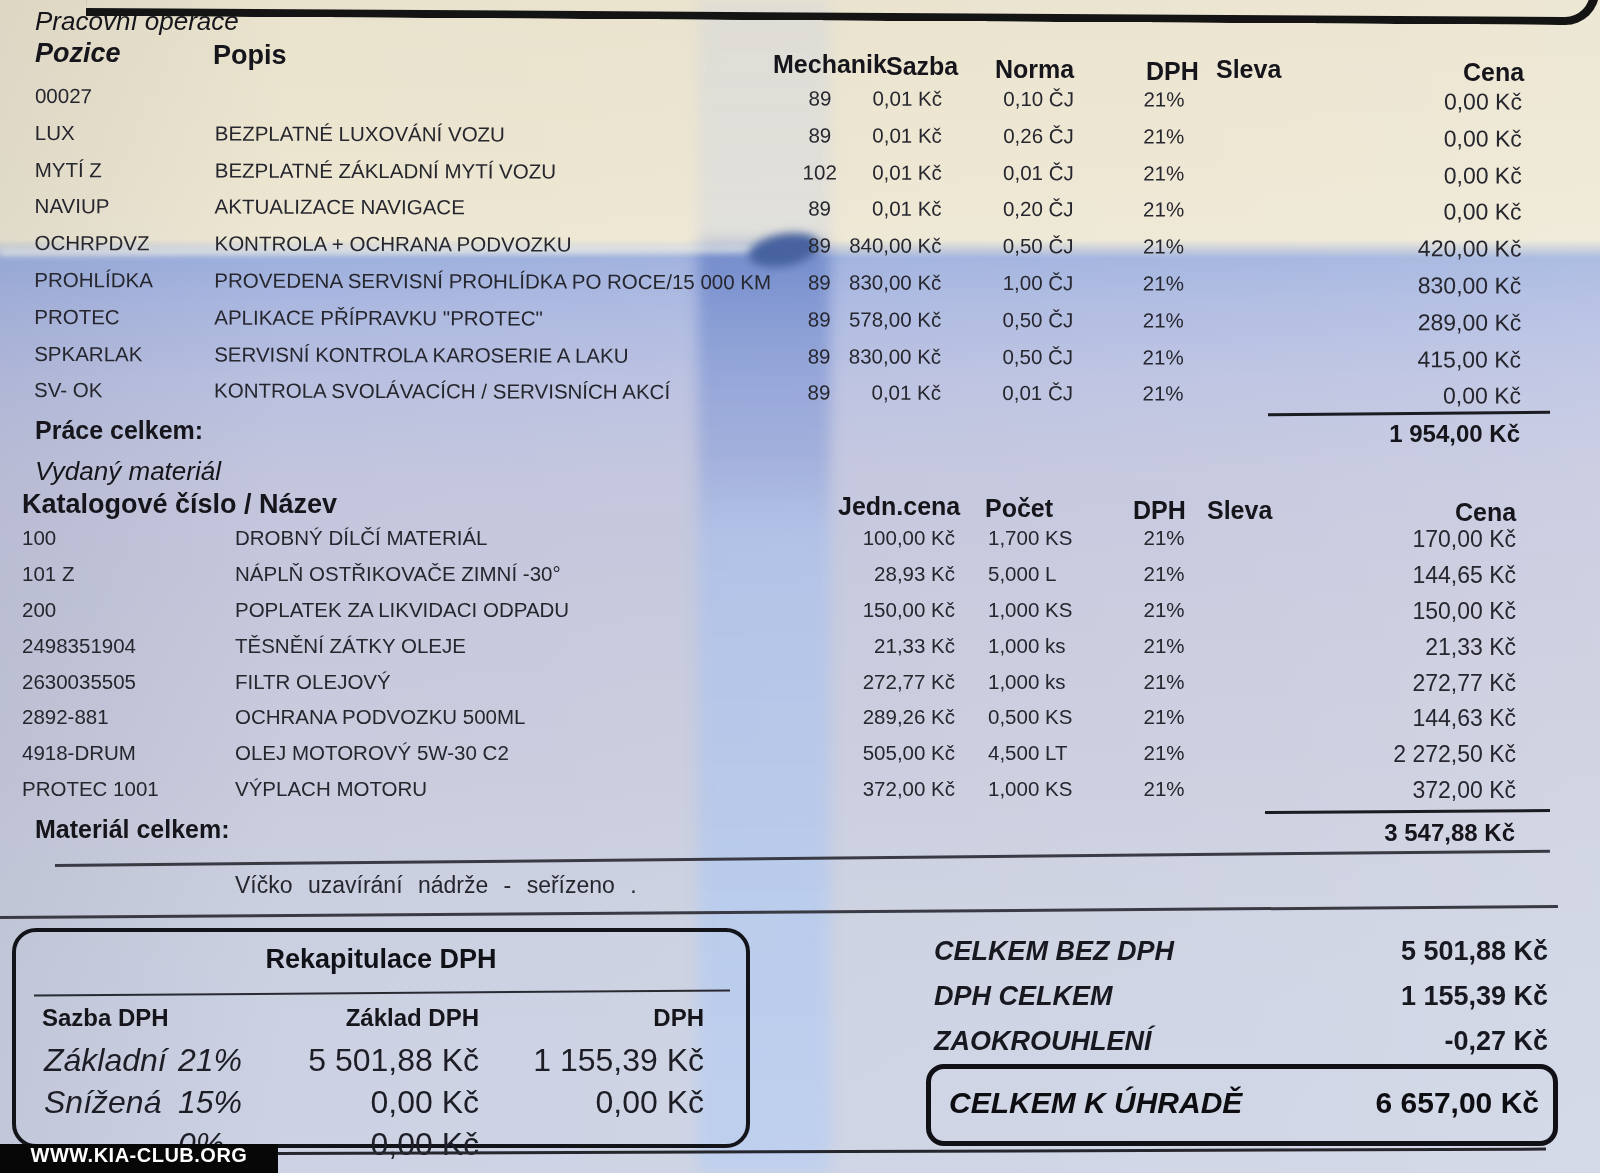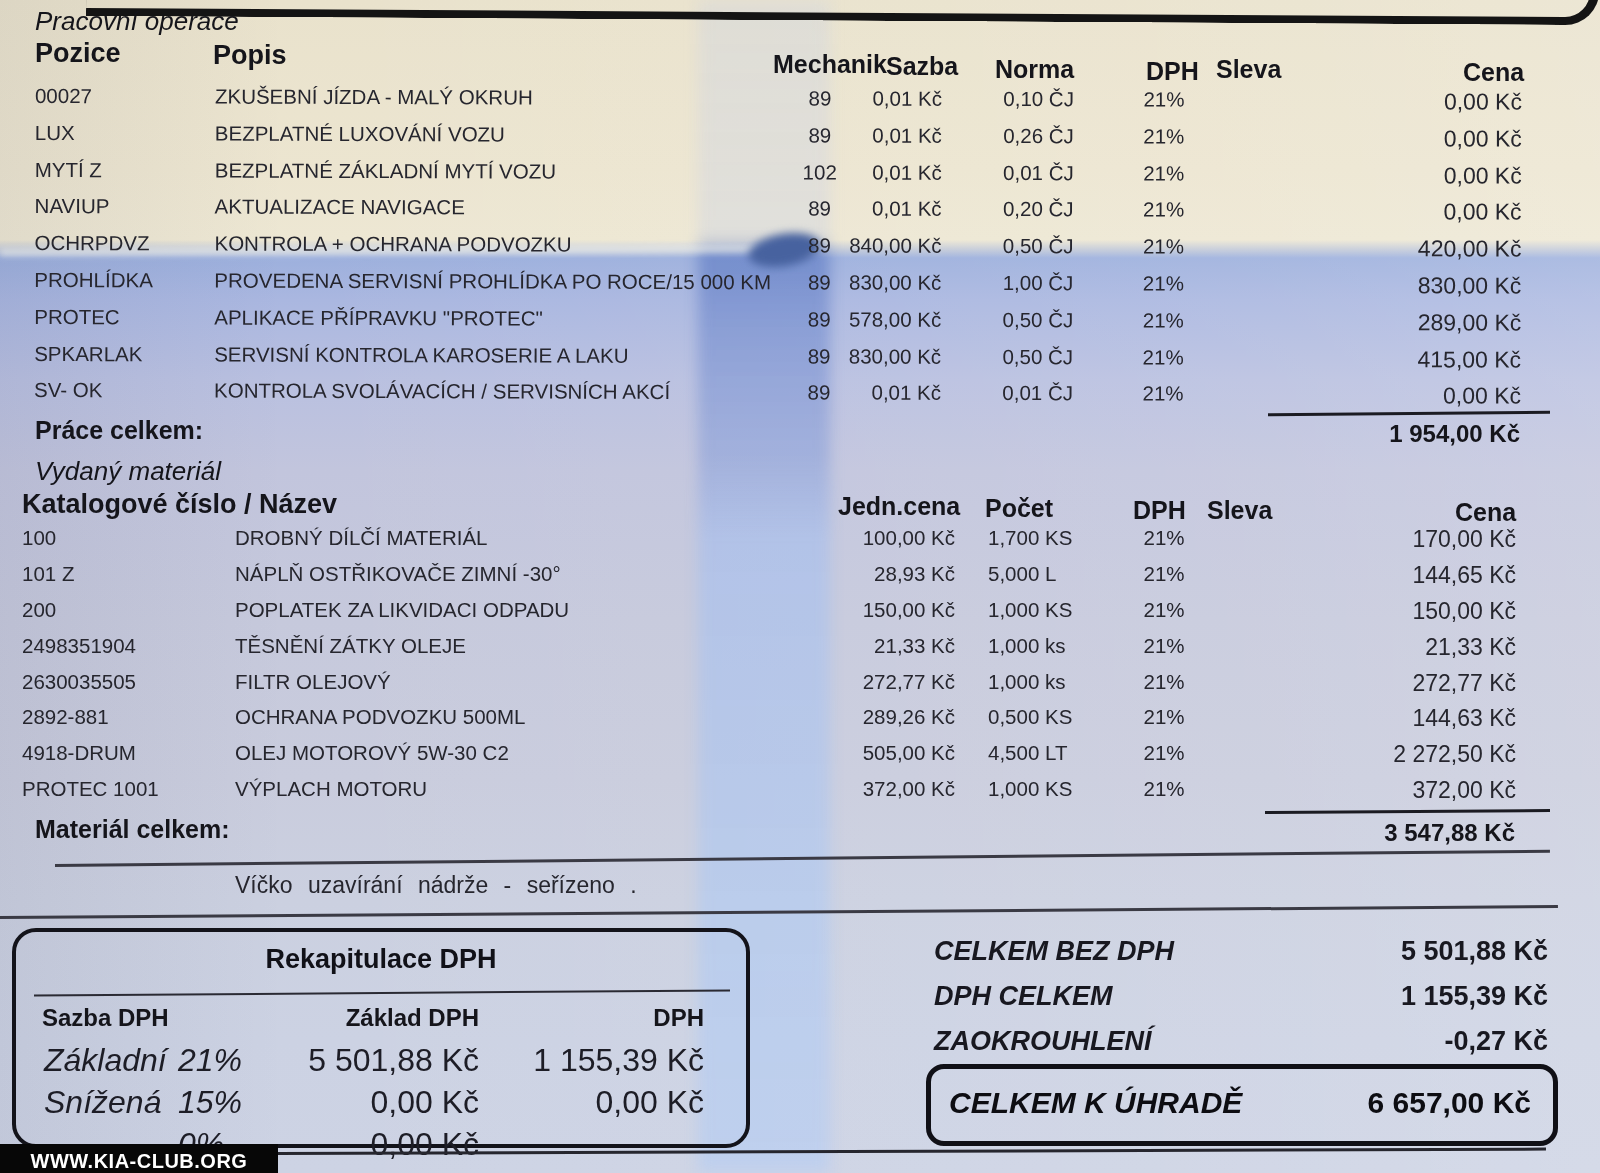--- a/index.html
+++ b/index.html
@@ -70,52 +70,51 @@
   .vr{left:162px;width:80px;font-style:italic;}
   .vz{left:0;width:463px;text-align:right;}
   .vd{left:0;width:688px;text-align:right;}
   .tot-rows{position:absolute;left:930px;right:52px;top:936px;}
   .trow{position:relative;height:45px;}
   .tl{position:absolute;left:4px;font-size:27px;font-style:italic;font-weight:600;color:#181820;white-space:nowrap;}
   .tv{position:absolute;right:0;font-size:27px;font-weight:600;color:#181820;white-space:nowrap;}
   .grandbox{position:absolute;left:926px;top:1064px;width:622px;height:72px;
     border:5px solid #101016;border-radius:18px;}
   .gl{position:absolute;left:18px;top:17px;font-size:30px;font-weight:bold;font-style:italic;color:#0d0d12;white-space:nowrap;}
-  .gv{position:absolute;right:22px;top:17px;font-size:30px;font-weight:bold;color:#0d0d12;white-space:nowrap;}
+  .gv{position:absolute;right:14px;top:17px;font-size:30px;font-weight:bold;color:#0d0d12;white-space:nowrap;}
   .watermark{position:absolute;left:0;top:1144px;width:278px;height:29px;background:#070707;
-    display:flex;align-items:flex-end;justify-content:center;}
+    display:flex;align-items:flex-start;justify-content:center;}
   .watermark span{color:#fff;font-weight:bold;font-size:20px;letter-spacing:0.5px;}
   .bottomrule{position:absolute;left:278px;top:1152px;width:1268px;height:3px;background:#26262e;transform:rotate(-0.2deg);transform-origin:left center;}
 </style>
 </head>
 <body>
 
 <div class="page">
 
   <div class="fold"></div>
   <div class="tearhl"></div>
   <div class="blob"></div>
   <div class="topline"></div>
 
   <div class="abs sec-title" style="left:35px;top:6px;">Pracovní operace</div>
 
-  <div class="abs colhead-lg" style="left:35px;top:38px;">Pozice</div>
+  <div class="abs colhead-lg" style="left:35px;top:38px;font-style:italic;">Pozice</div>
   <div class="abs colhead-lg" style="left:213px;top:40px;">Popis</div>
   <div class="abs colhead" style="left:773px;top:50px;">Mechanik</div>
   <div class="abs colhead" style="left:886px;top:52px;">Sazba</div>
   <div class="abs colhead" style="left:995px;top:55px;">Norma</div>
   <div class="abs colhead" style="left:1146px;top:57px;">DPH</div>
   <div class="abs colhead" style="left:1216px;top:55px;">Sleva</div>
   <div class="abs colhead" style="left:1463px;top:58px;">Cena</div>
 
   <div class="rows work-rows">
 
       <div class="wrow">
         <span class="c cp">00027</span>
-        <span class="c cd">ZKUŠEBNÍ JÍZDA - MALÝ OKRUH</span>
         <span class="c cm">89</span>
         <span class="c cs">0,01 Kč</span>
         <span class="c cn">0,10 ČJ</span>
         <span class="c cv">21%</span>
         <span class="c cc">0,00 Kč</span>
       </div>
 
       <div class="wrow">
         <span class="c cp">LUX</span>
         <span class="c cd">BEZPLATNÉ LUXOVÁNÍ VOZU</span>

